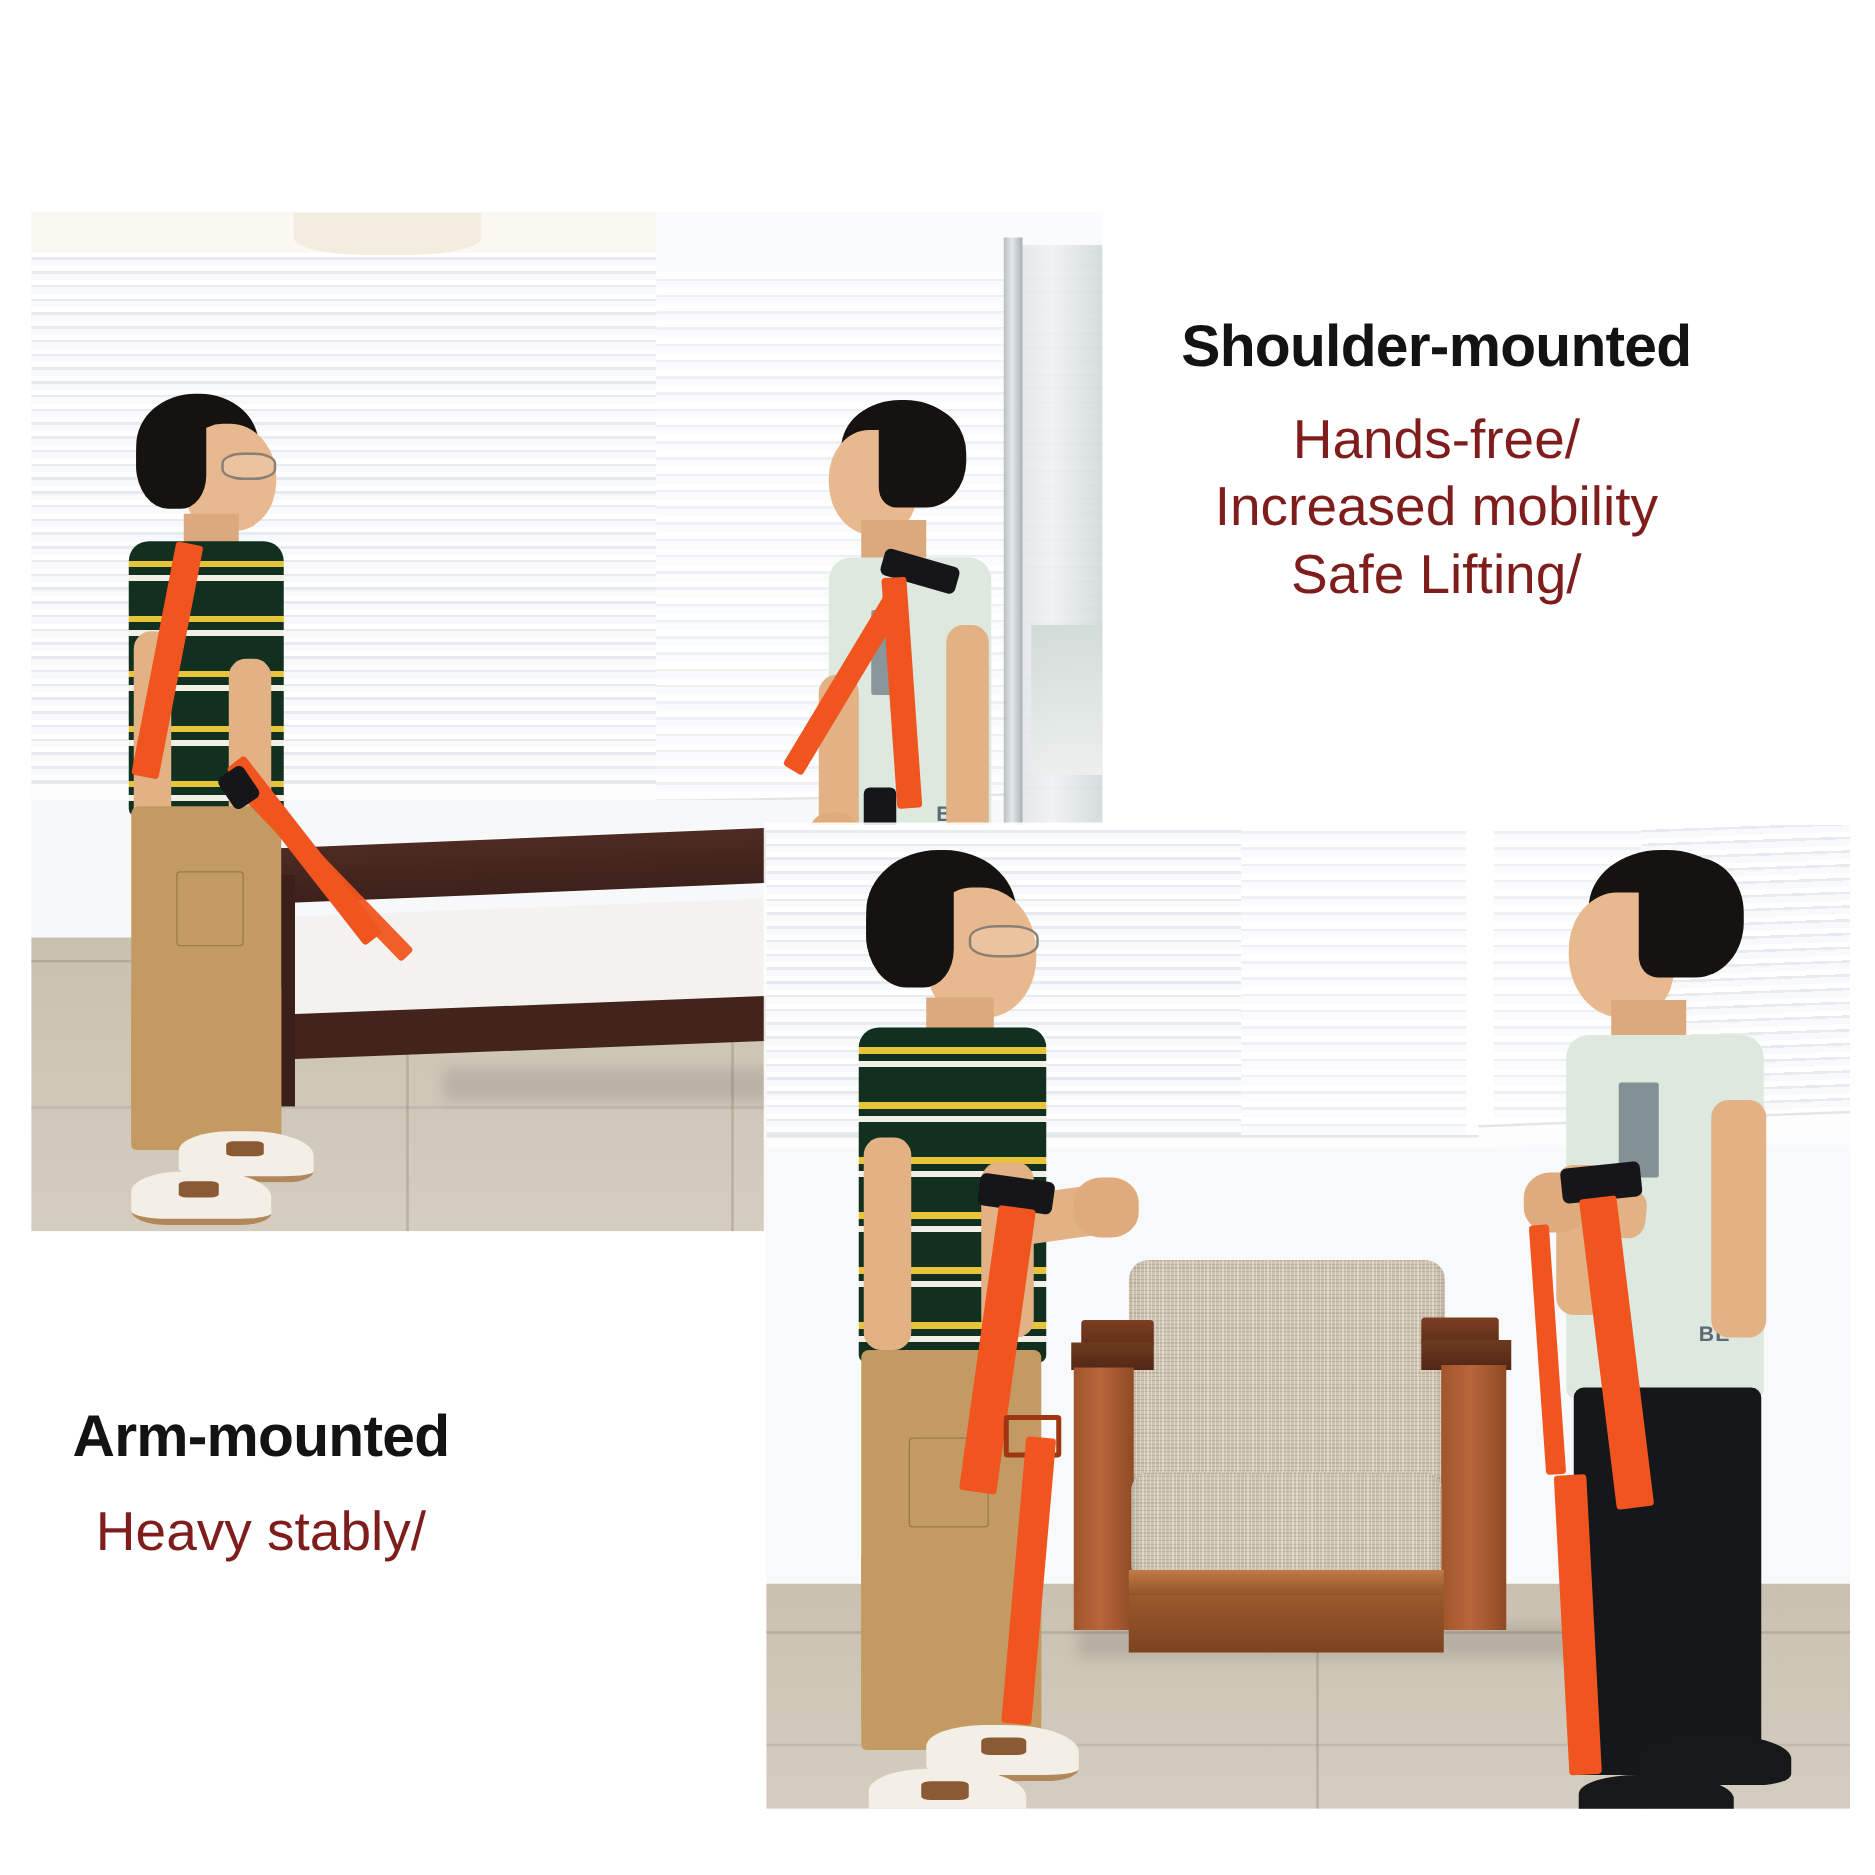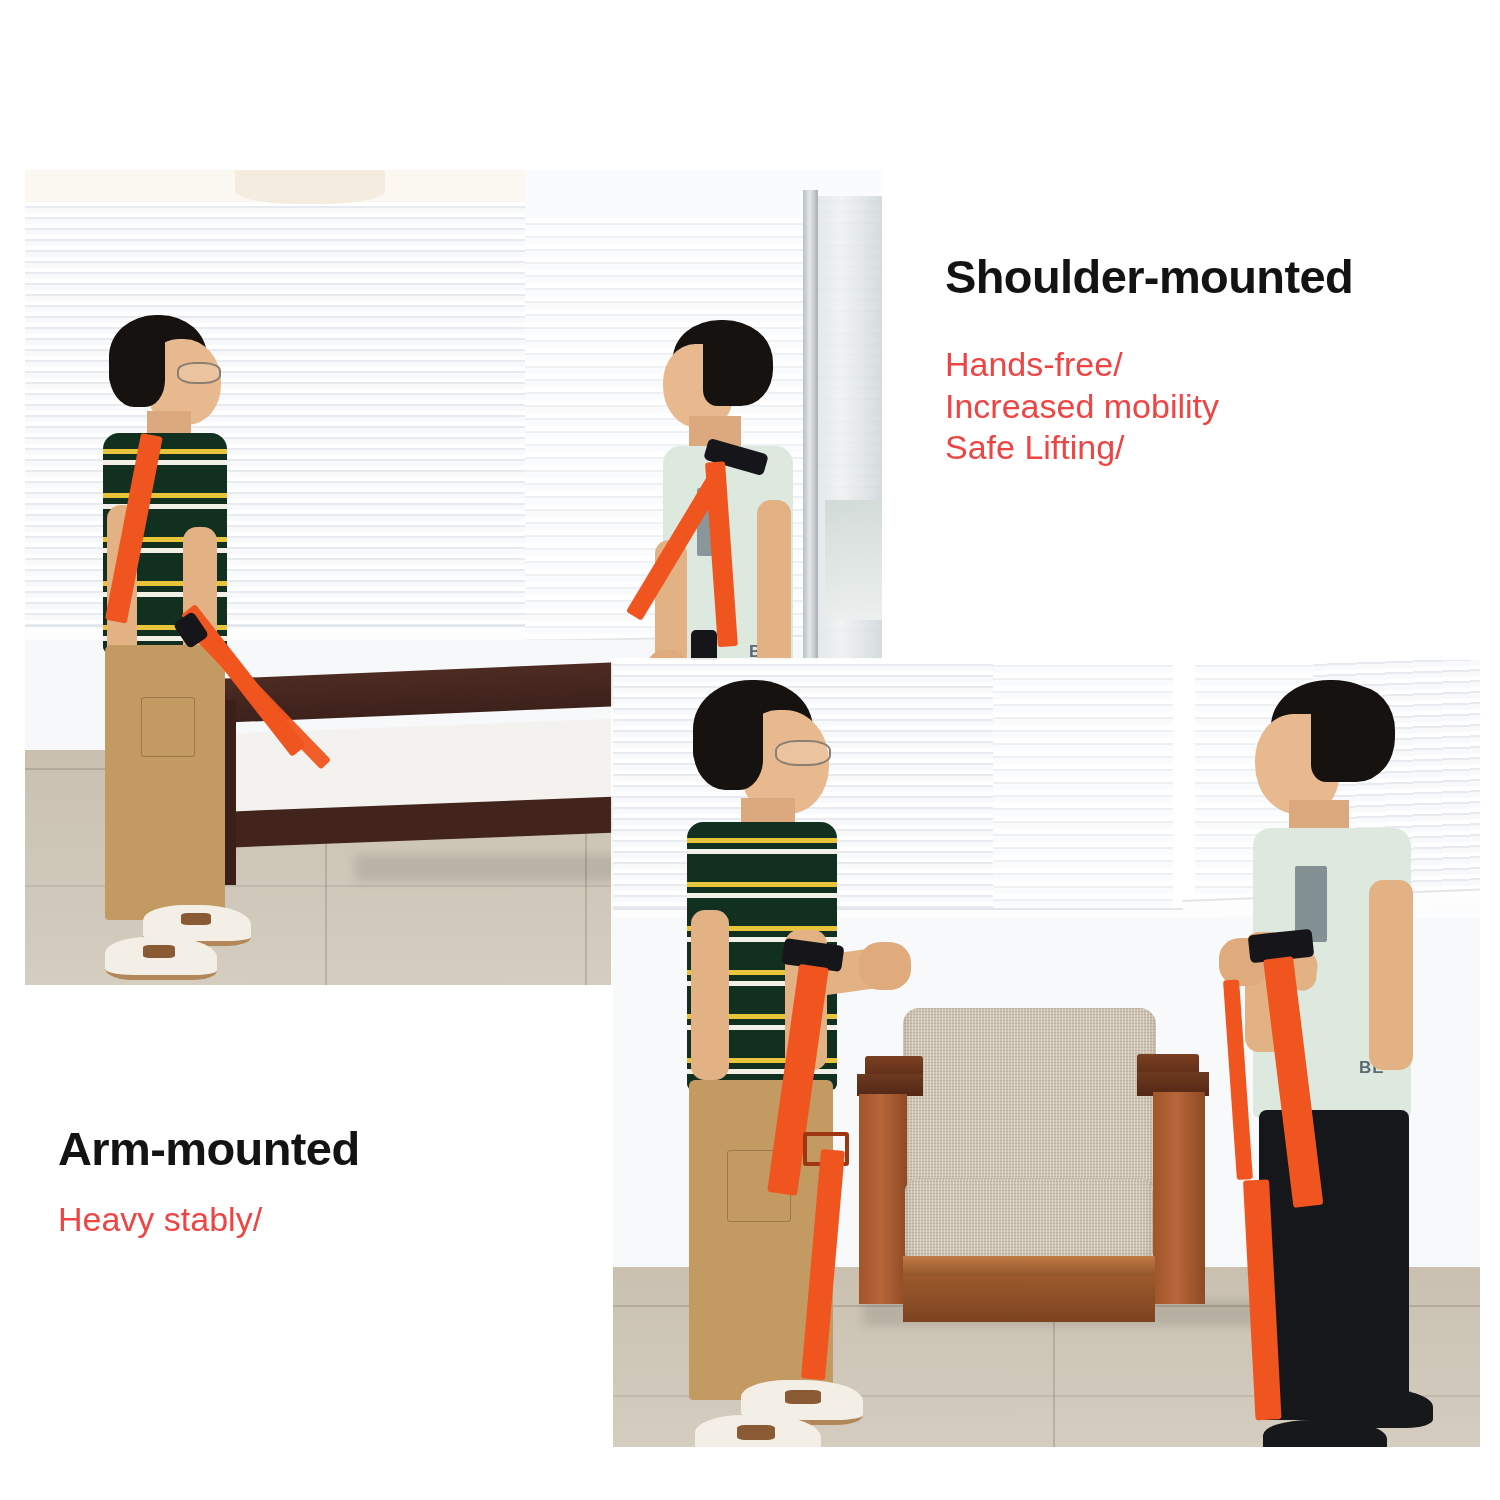--- a/index.html
+++ b/index.html
@@ -120,24 +120,24 @@
   .glass-door{position:absolute;background:linear-gradient(to right,#dfe4e6,#eef1f2 40%,#cfd6d8);}
   .glass-frame{position:absolute;background:linear-gradient(to right,#b9bfc2,#e4e8ea 45%,#a9b0b3);}
 
   
   .txt-block{position:absolute;}
   .txt-title{
     color:#131313;font-size:47px;font-weight:bold;letter-spacing:-0.6px;
     line-height:1.05;white-space:nowrap;
   }
   .txt-line{
-    color:#ef4444;font-size:34px;line-height:1.22;white-space:nowrap;
+    color:#7f1d1d;font-size:44px;line-height:1.22;white-space:nowrap;text-align:center;
   }
   #text-shoulder{left:945px;top:252px;}
-  #text-shoulder .txt-title{margin-bottom:43px;}
+  #text-shoulder .txt-title{margin-bottom:24px;}
   #text-arm{left:58px;top:1124px;}
   #text-arm .txt-title{margin-bottom:26px;}
 </style>
 </head>
 <body>
 
 <div id="root">
 
 
   <div class="photo" id="photo-top">

